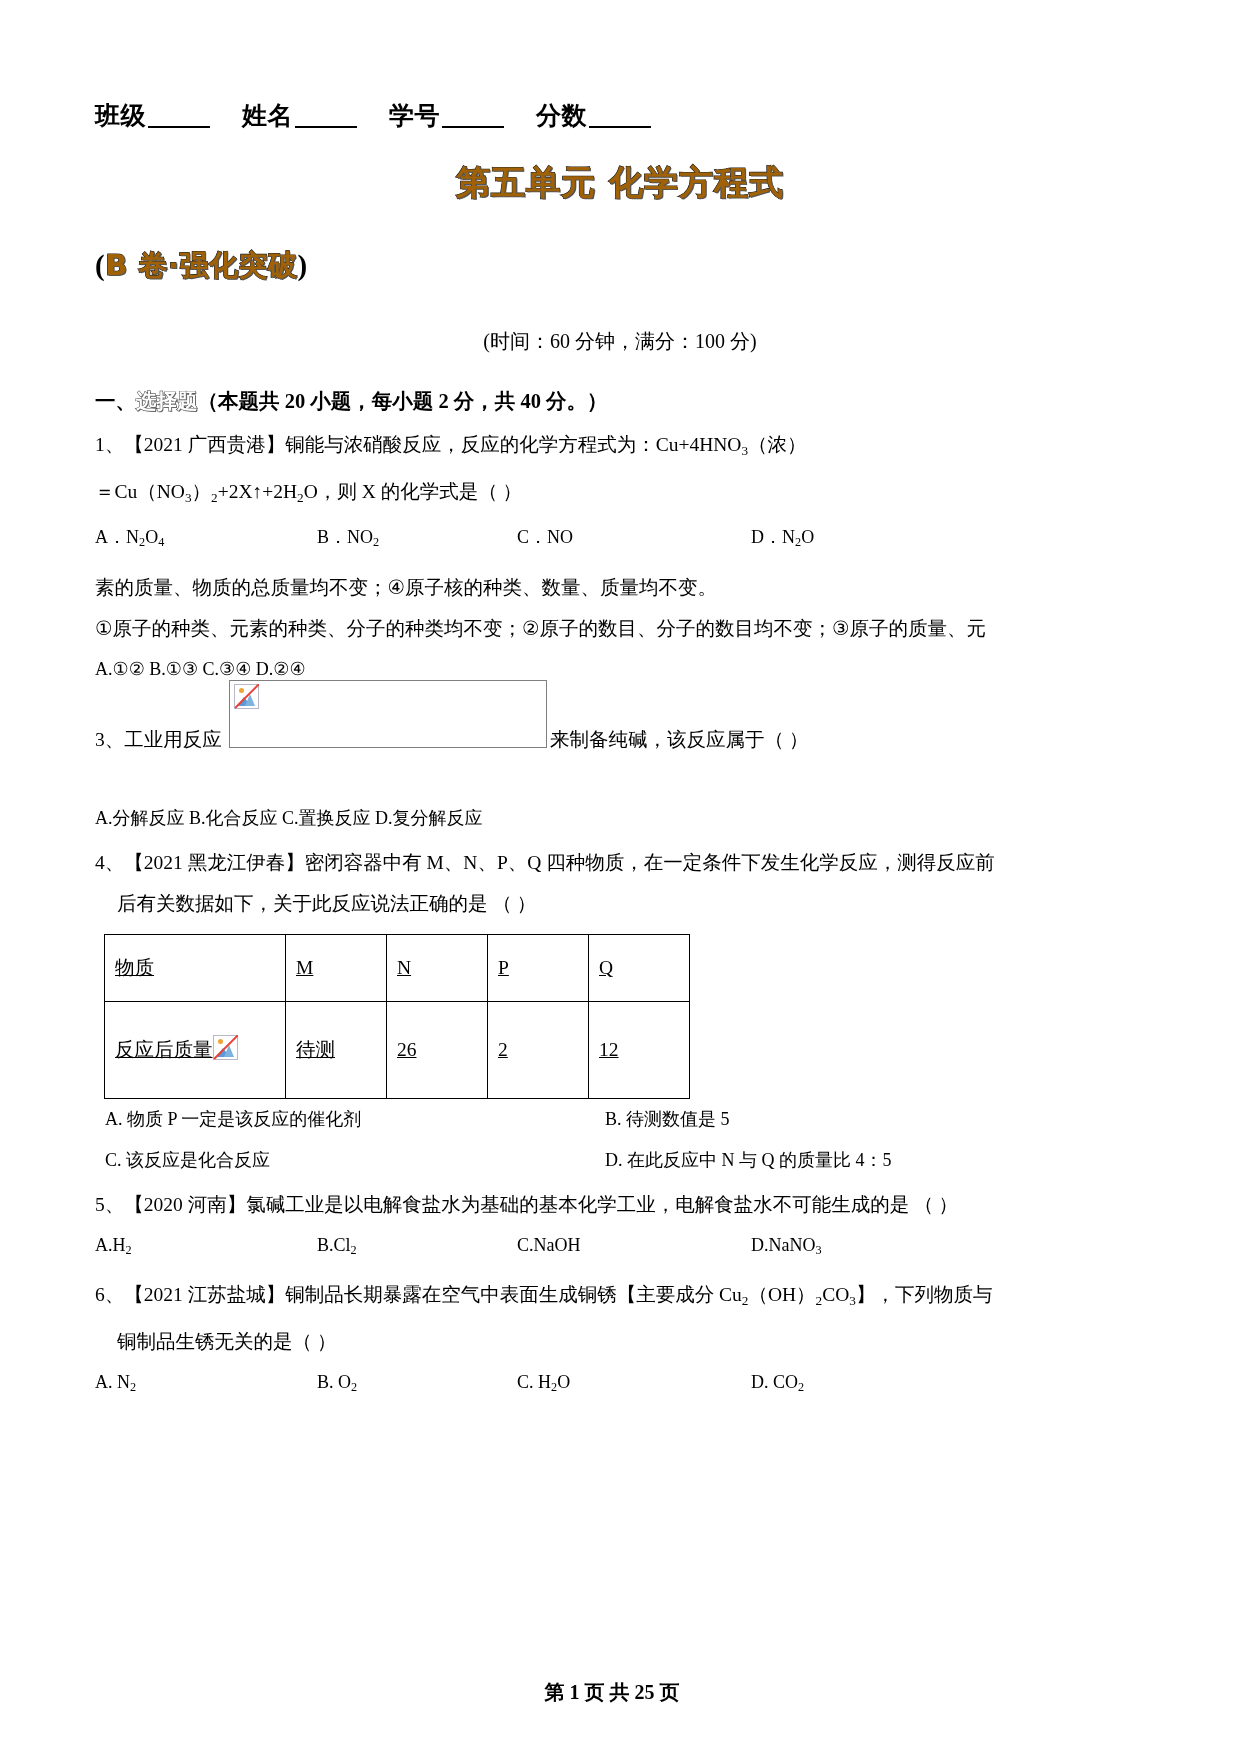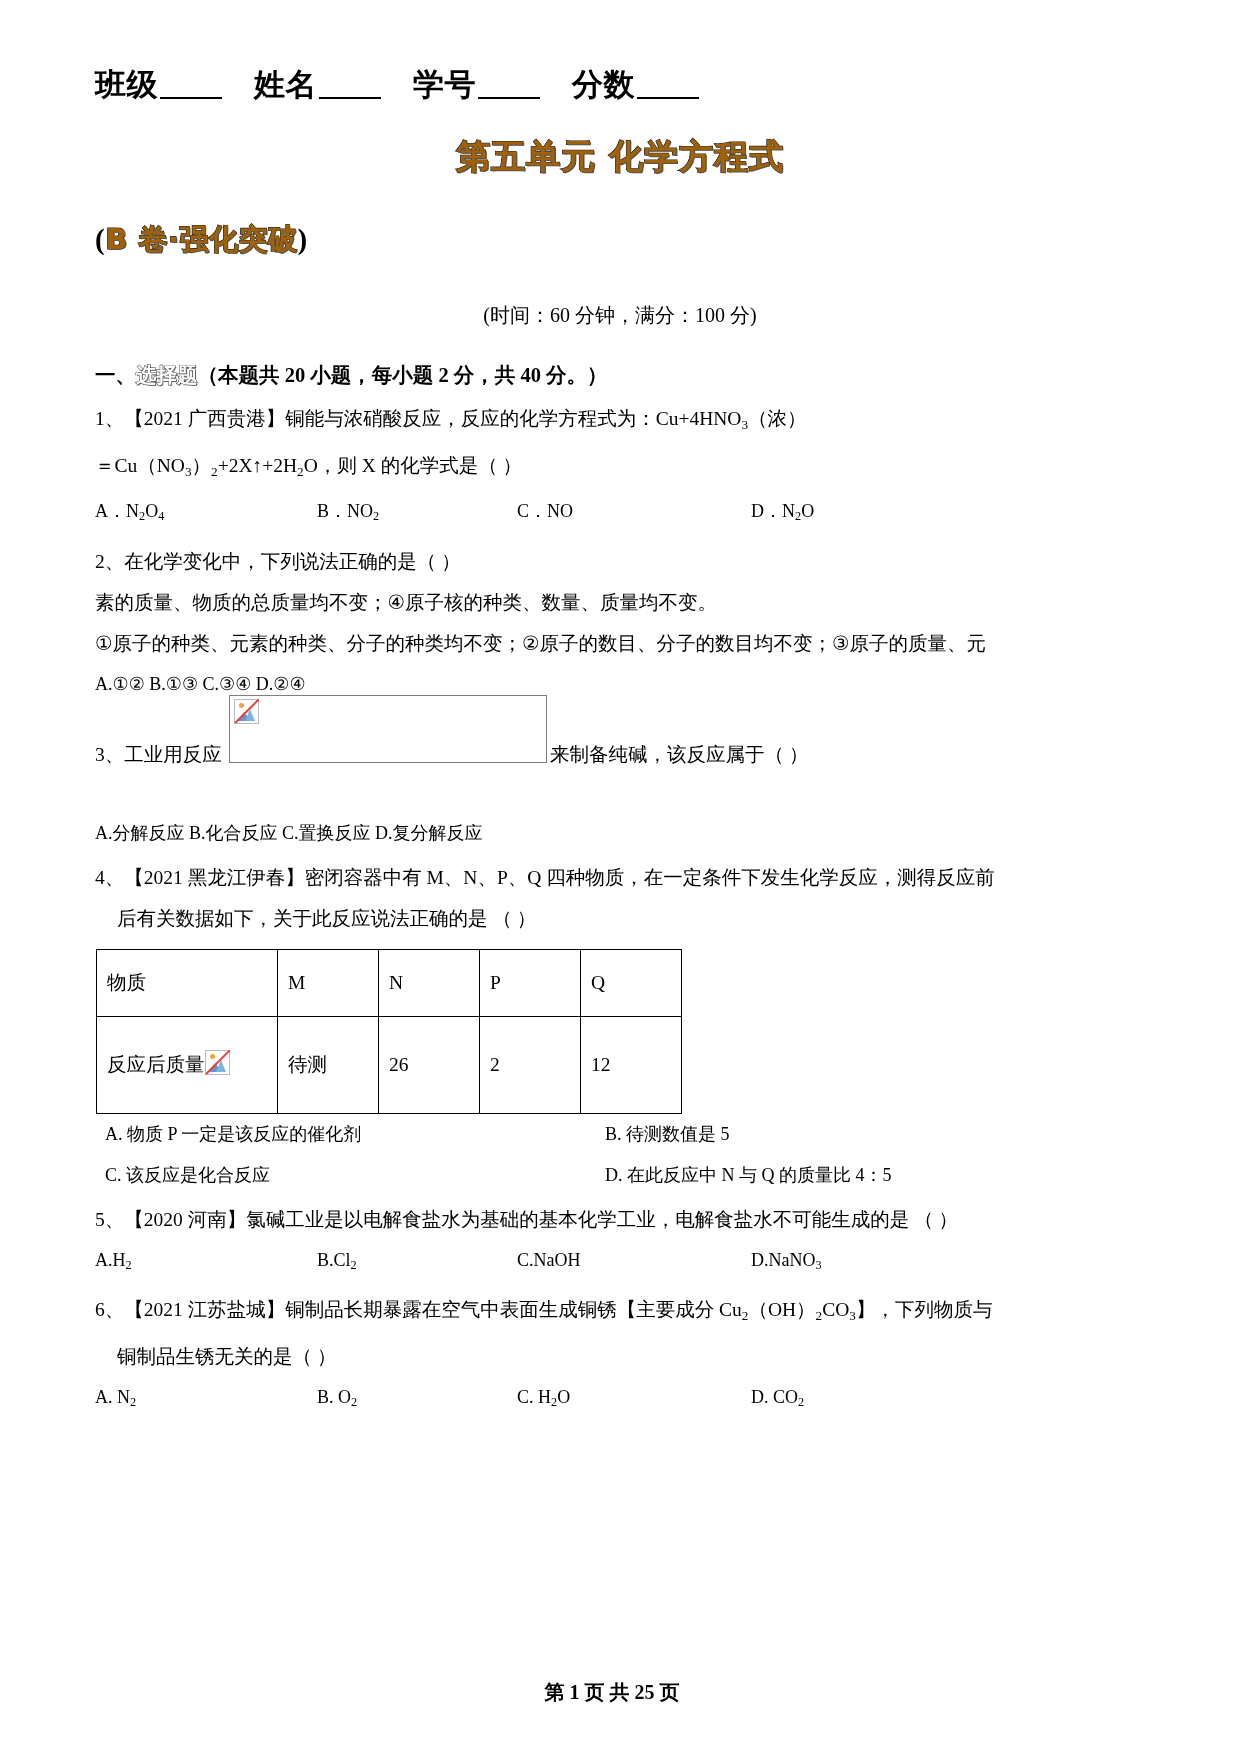--- a/index.html
+++ b/index.html
@@ -19,24 +19,24 @@
     background: #ffffff;
     overflow: hidden;
     box-sizing: border-box;
     padding: 0 95px;
   }
 
   .cn { font-family: "DejaVu Sans", "Liberation Sans", sans-serif; }
 
   
   .namerow {
-    padding-top: 64px;
+    padding-top: 99px;
     font-family: "DejaVu Sans", "Liberation Sans", sans-serif;
     font-weight: bold;
-    font-size: 31px;
+    font-size: 25px;
     letter-spacing: 0.5px;
     white-space: nowrap;
   }
   .namerow .blank {
     display: inline-block;
     width: 62px;
     border-bottom: 2px solid #000;
     margin: 0 2px;
     vertical-align: -4px;
   }
@@ -202,22 +202,23 @@
     left: 455px;
     top: 30px;
     white-space: nowrap;
     font-size: 19.5px;
   }
 
   
   table.datatable {
     border-collapse: collapse;
     margin-top: 10px;
-    margin-left: 1px;
+    margin-left: 9px;
     table-layout: fixed;
+    text-decoration: underline;
   }
   table.datatable td {
     border: 1.3px solid #000;
     font-size: 19.5px;
     padding: 6px 10px;
     vertical-align: middle;
   }
   .col-label { width: 160px; height: 54px; }
   .col-val   { width: 80px; }
   .row-tall td { height: 84px; }
@@ -253,21 +254,20 @@
 
   <div class="q">
     <div class="qline"><span>1、</span><span>【2021 广西贵港】</span><span>铜能与浓硝酸反应，反应的化学方程式为：Cu+4HNO</span><sub>3</sub><span>（浓）</span></div>
     <div class="qline"><span>＝Cu（NO</span><sub>3</sub><span>）</span><sub>2</sub><span>+2X↑+2H</span><sub>2</sub><span>O，则 X 的化学式是（        ）</span></div>
     <div class="opts">
       <span class="o o-w1"><span>A．N</span><sub>2</sub><span>O</span><sub>4</sub></span><span class="o o-w2"><span>B．NO</span><sub>2</sub></span><span class="o o-w3"><span>C．NO</span></span><span class="o"><span>D．N</span><sub>2</sub><span>O</span></span>
     </div>
   </div>
 
   <div class="q">
-    <div class="qline"><span>2、</span><span>在化学变化中，下列说法正确的是（  ）</span></div>
     <div class="qbody cn">素的质量、物质的总质量均不变；④原子核的种类、数量、质量均不变。</div>
     <div class="qbody cn">①原子的种类、元素的种类、分子的种类均不变；②原子的数目、分子的数目均不变；③原子的质量、元</div>
     <div class="opts">A.①②   B.①③   C.③④   D.②④</div>
   </div>
 
   <div class="q3row">
     <div class="q3text"><span>3、</span><span>工业用反应</span></div>
     <div class="q3box">
       <span class="placeholderbox">
         <span class="brokenimg">

